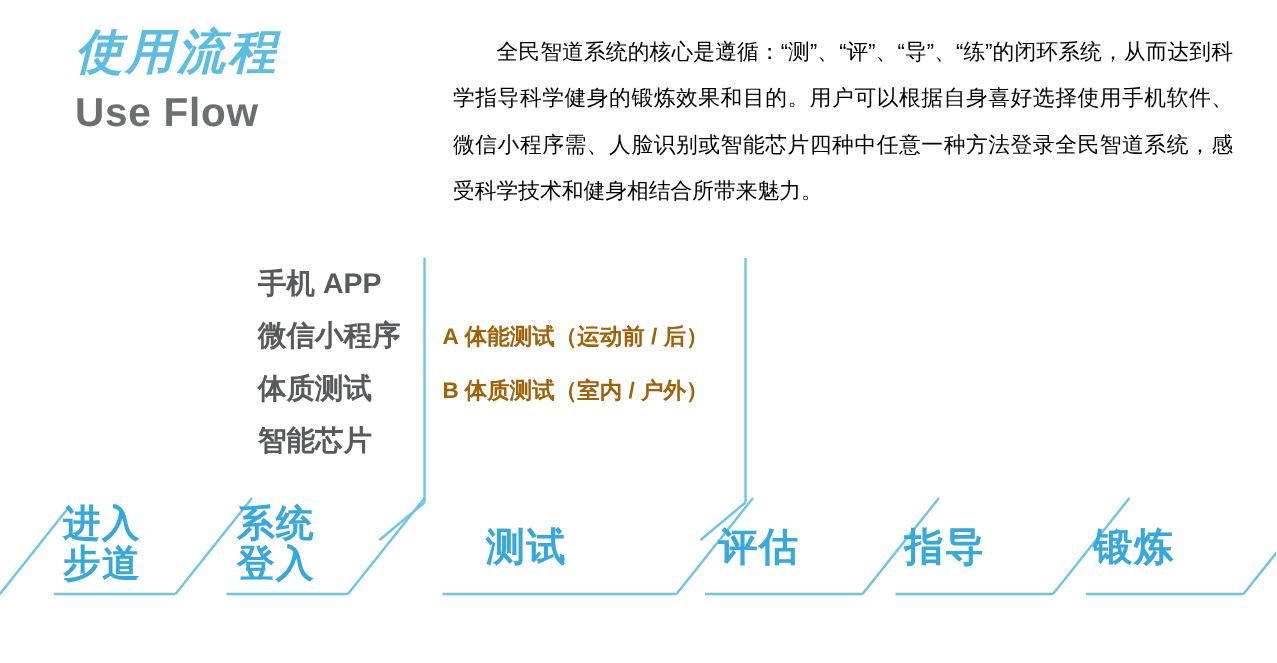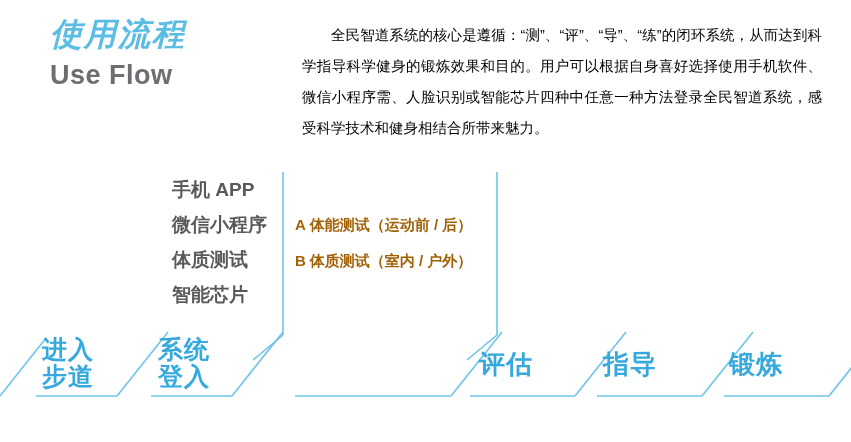--- a/index.html
+++ b/index.html
@@ -176,20 +176,23 @@
     <div class="flow-label two-line" style="left:42px;  top:186px; width:78px;">
       <div>进入</div>
       <div>步道</div>
     </div>
 
     <div class="flow-label two-line" style="left:158px; top:186px; width:78px;">
       <div>系统</div>
       <div>登入</div>
     </div>
 
+    <div class="flow-label" style="left:324px; top:200px; width:78px;">
+      <div>测试</div>
+    </div>
 
     <div class="flow-label" style="left:479px; top:200px; width:78px;">
       <div>评估</div>
     </div>
 
     <div class="flow-label" style="left:603px; top:200px; width:78px;">
       <div>指导</div>
     </div>
 
     <div class="flow-label" style="left:729px; top:200px; width:78px;">

